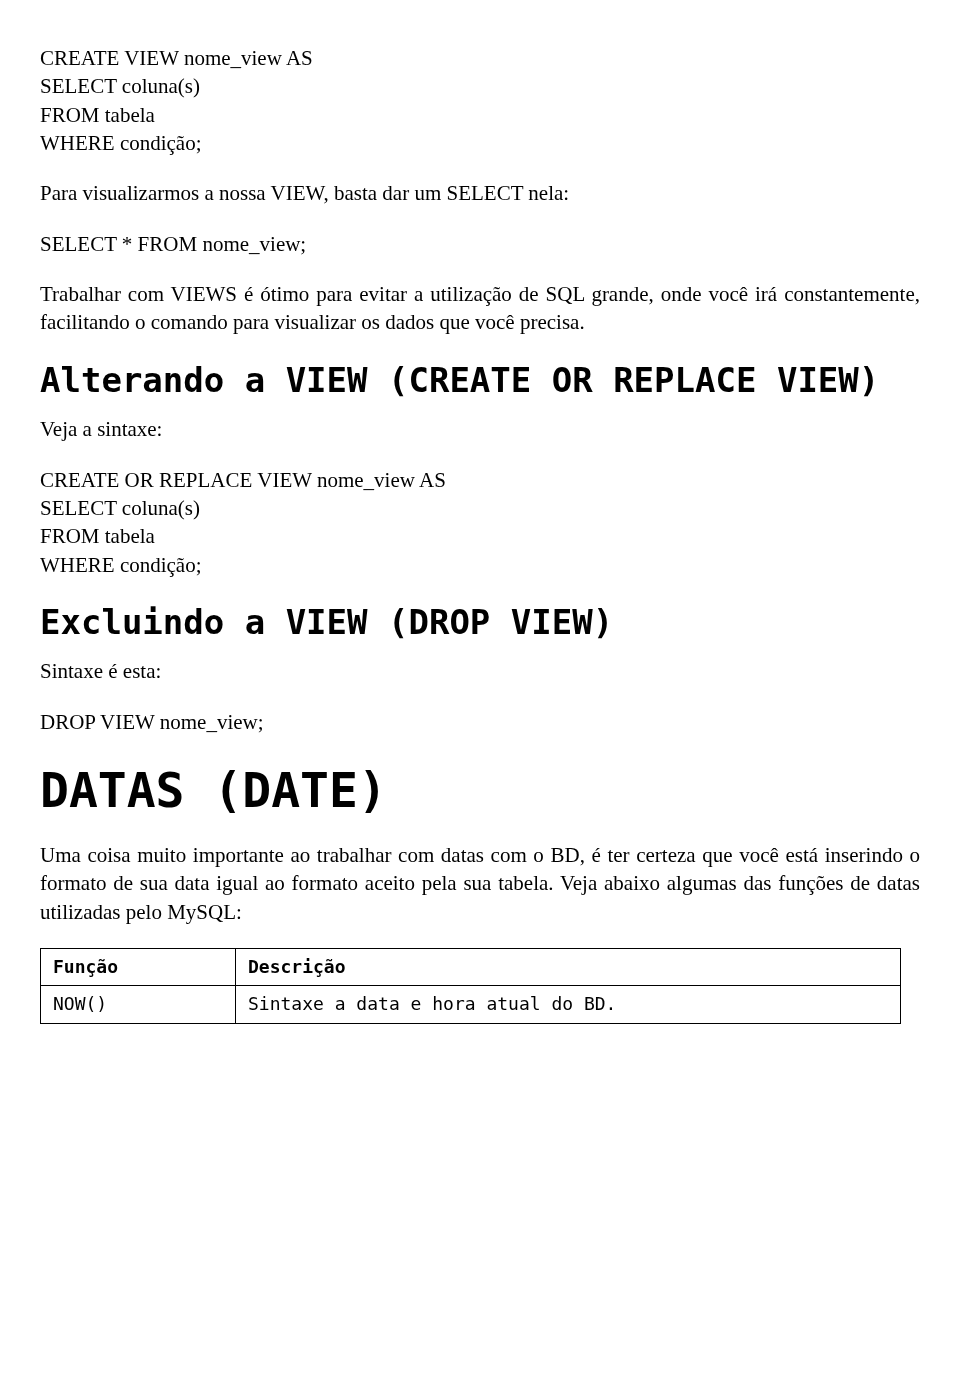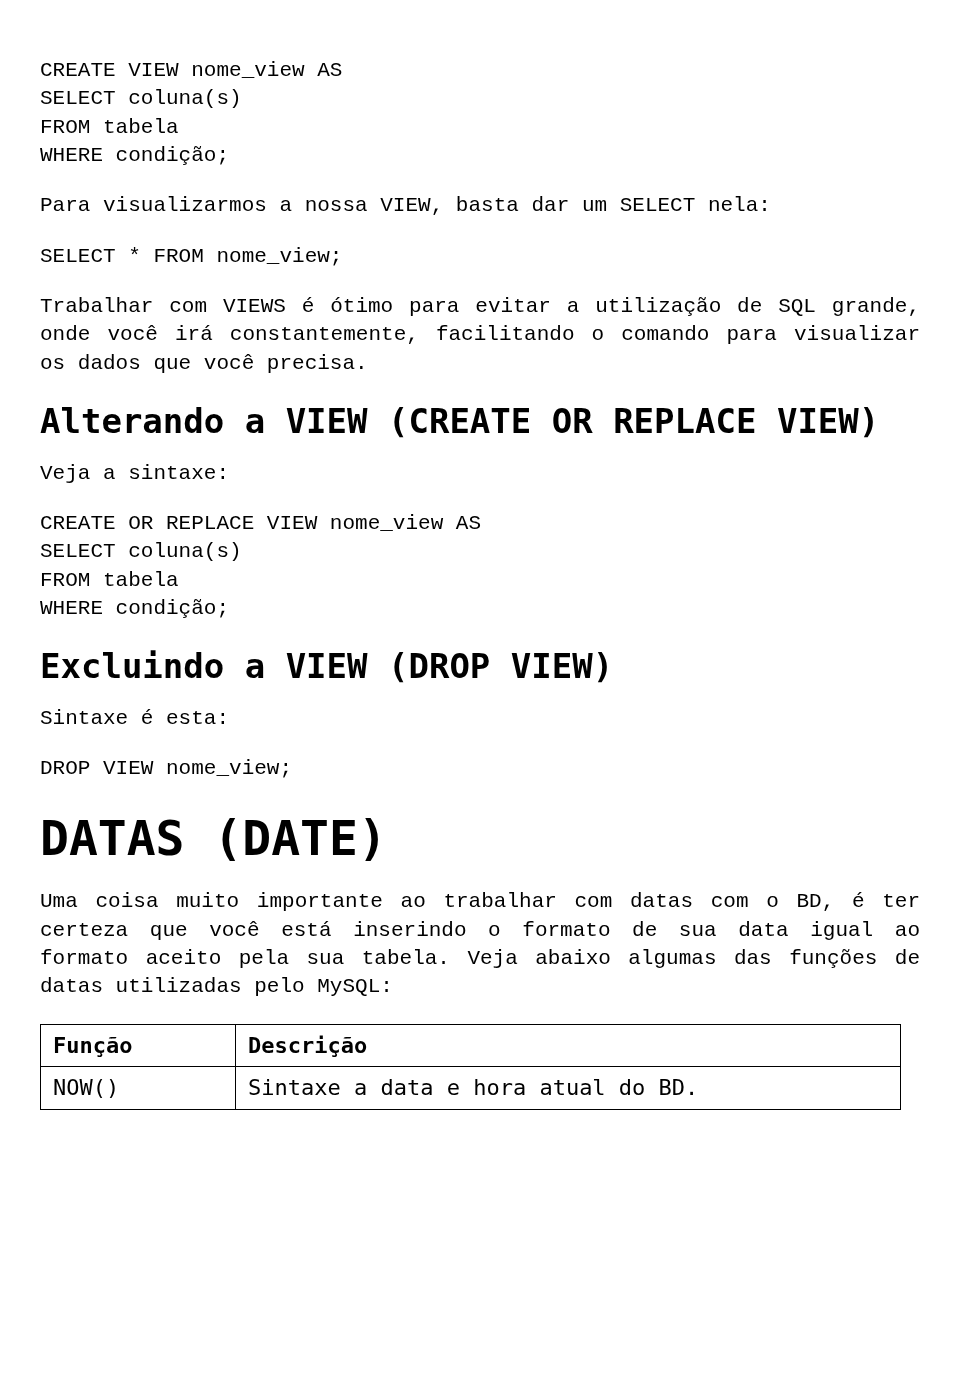--- a/index.html
+++ b/index.html
@@ -7,43 +7,43 @@
     padding: 40px 40px;
     font-family: Verdana, Geneva, sans-serif;
     font-size: 21px;
     line-height: 1.35;
     color: #000;
     background: #fff;
     width: 960px;
     box-sizing: border-box;
   }
   .mono {
-    font-family: Liberation Mono, monospace;
+    font-family: Liberation Serif, serif;
     font-size: 21px;
     white-space: pre-wrap;
     text-align: justify;
-    margin: 17px 0 22px 0;
+    margin: 4px 0 22px 0;
   }
   .h2 {
     font-family: "DejaVu Sans Mono", "Lucida Console", Monaco, monospace;
     font-weight: bold;
     font-size: 34px;
     line-height: 1.25;
     margin: 16px 0 14px 0;
   }
   .h1 {
     font-family: "DejaVu Sans Mono", "Lucida Console", Monaco, monospace;
     font-weight: bold;
     font-size: 48px;
     margin: 18px 0 18px 0;
   }
   table {
     border-collapse: collapse;
     font-family: "DejaVu Sans Mono", "Lucida Console", Monaco, monospace;
-    font-size: 22px;
+    font-size: 18px;
     margin-top: 10px;
   }
   th, td {
     border: 1px solid #000;
     padding: 6px 12px;
     text-align: left;
     vertical-align: top;
   }
   th {
     font-weight: bold;

